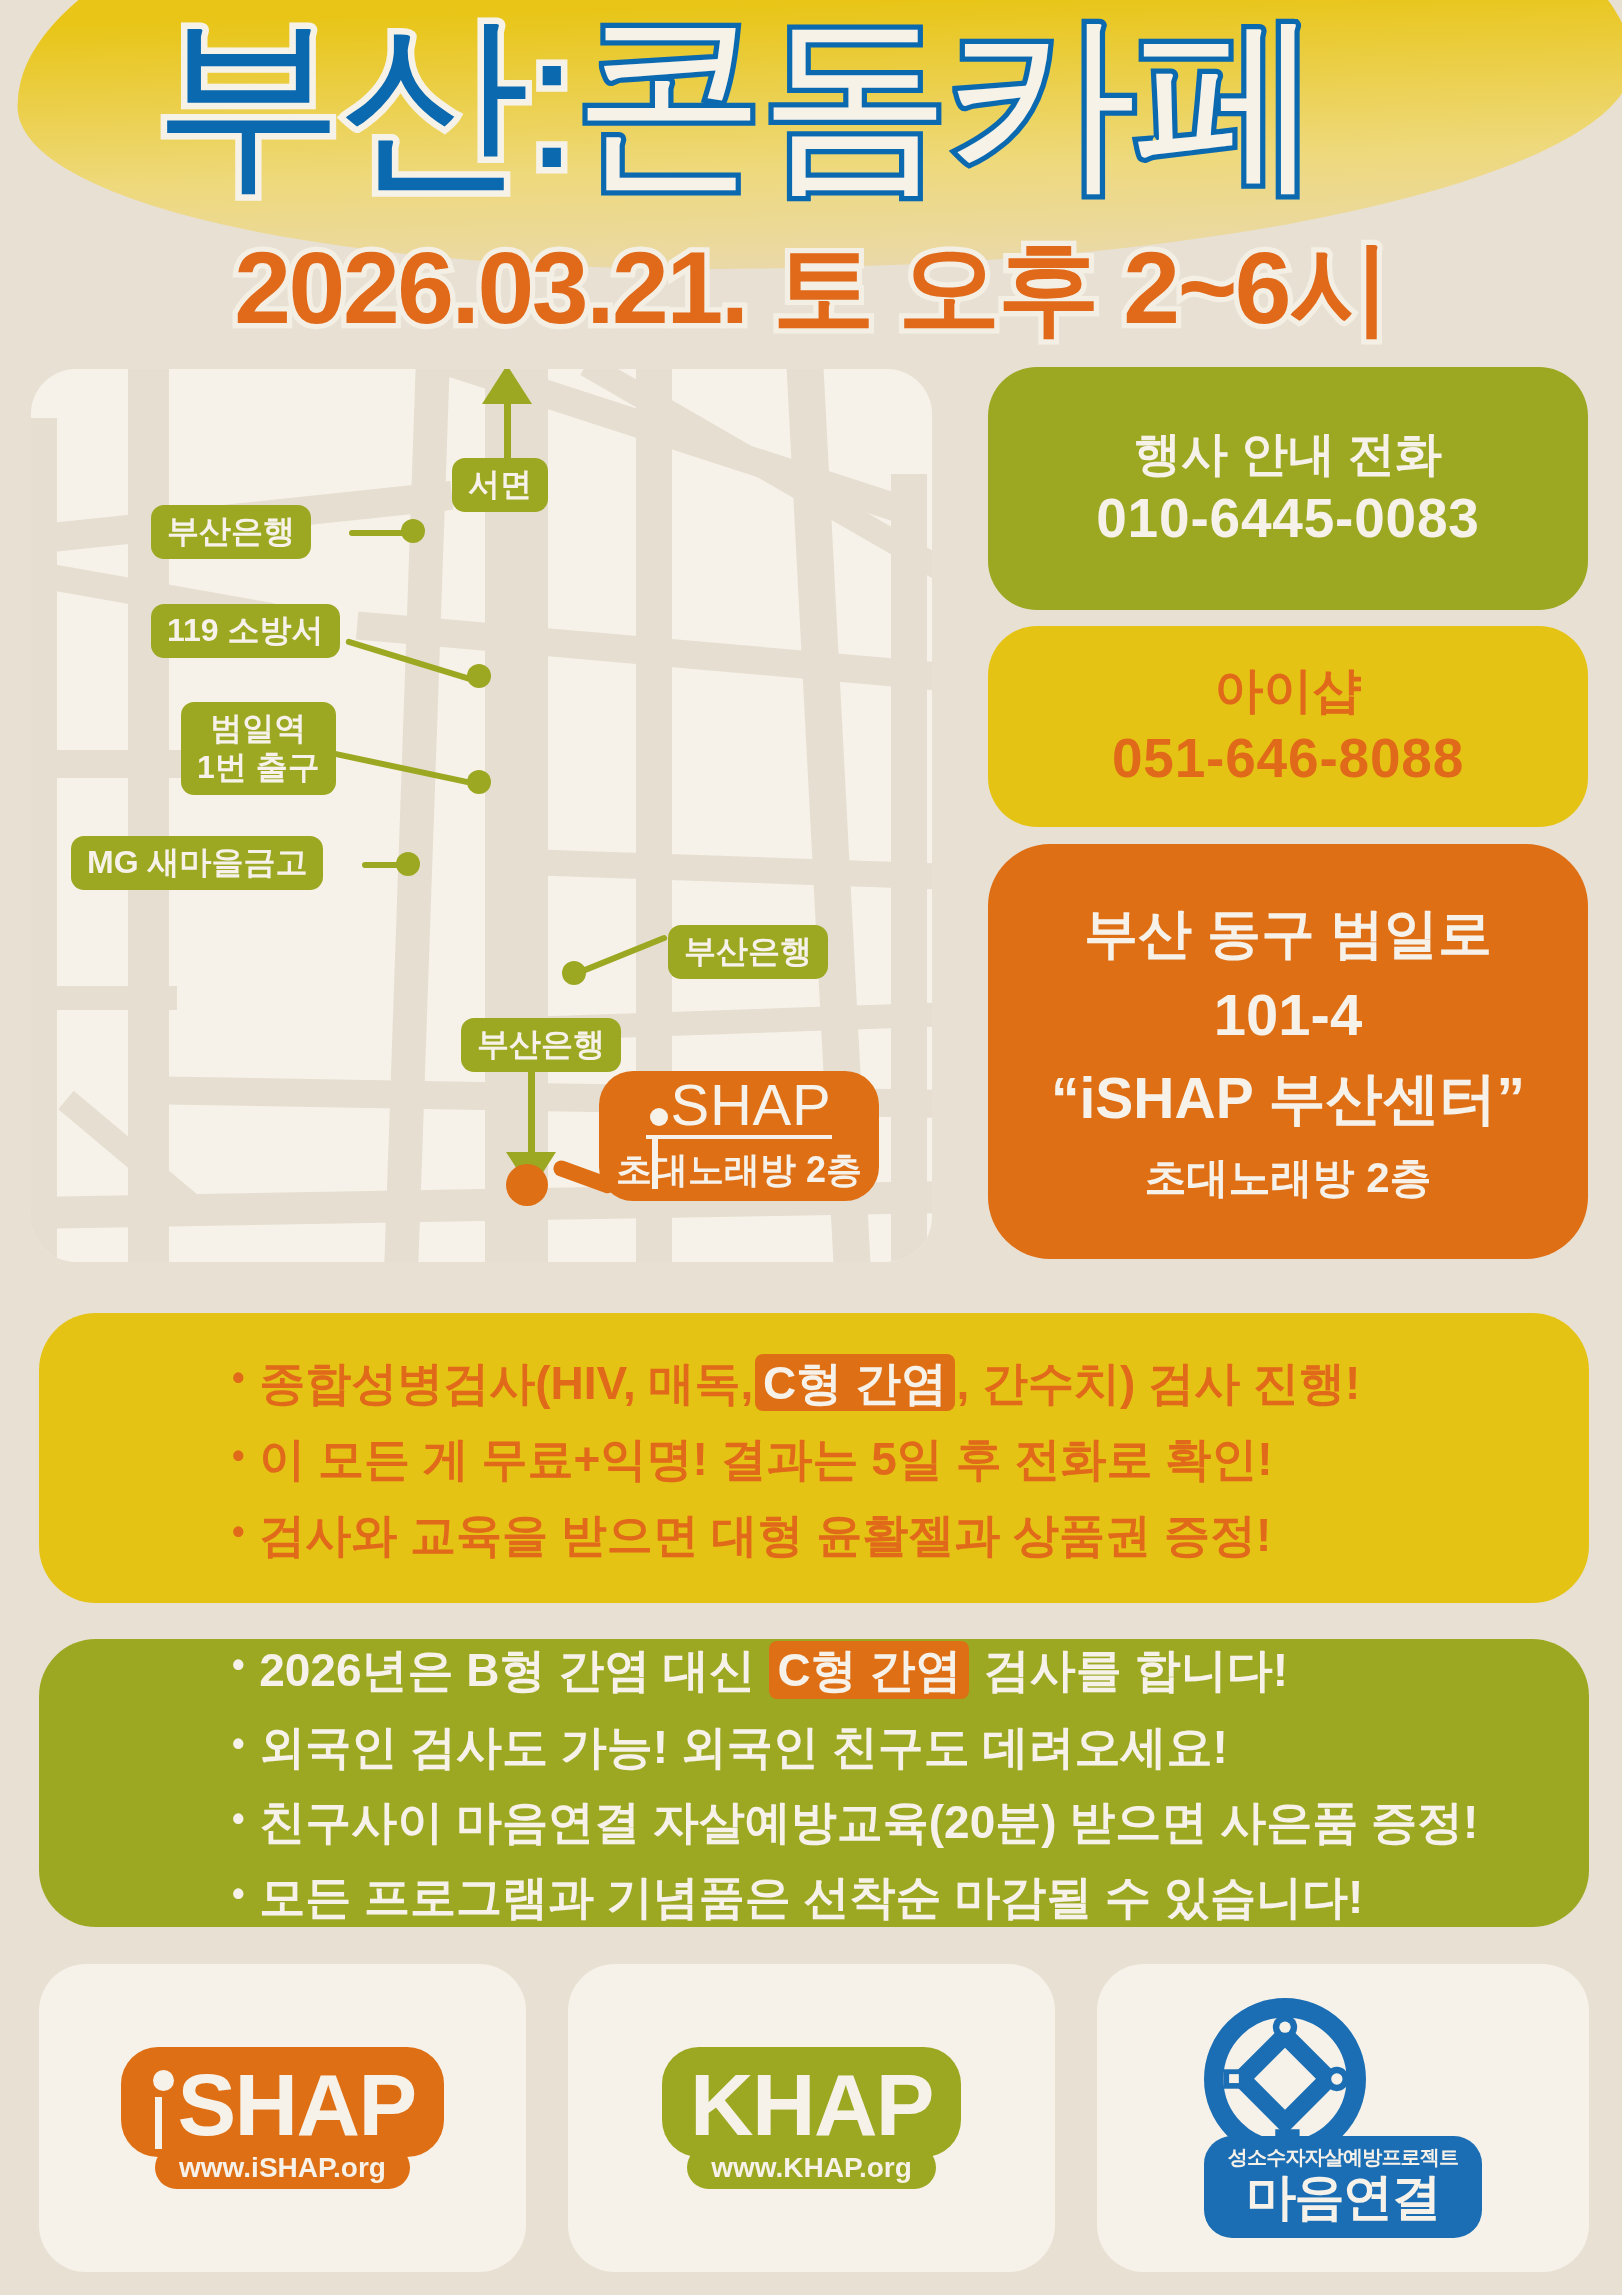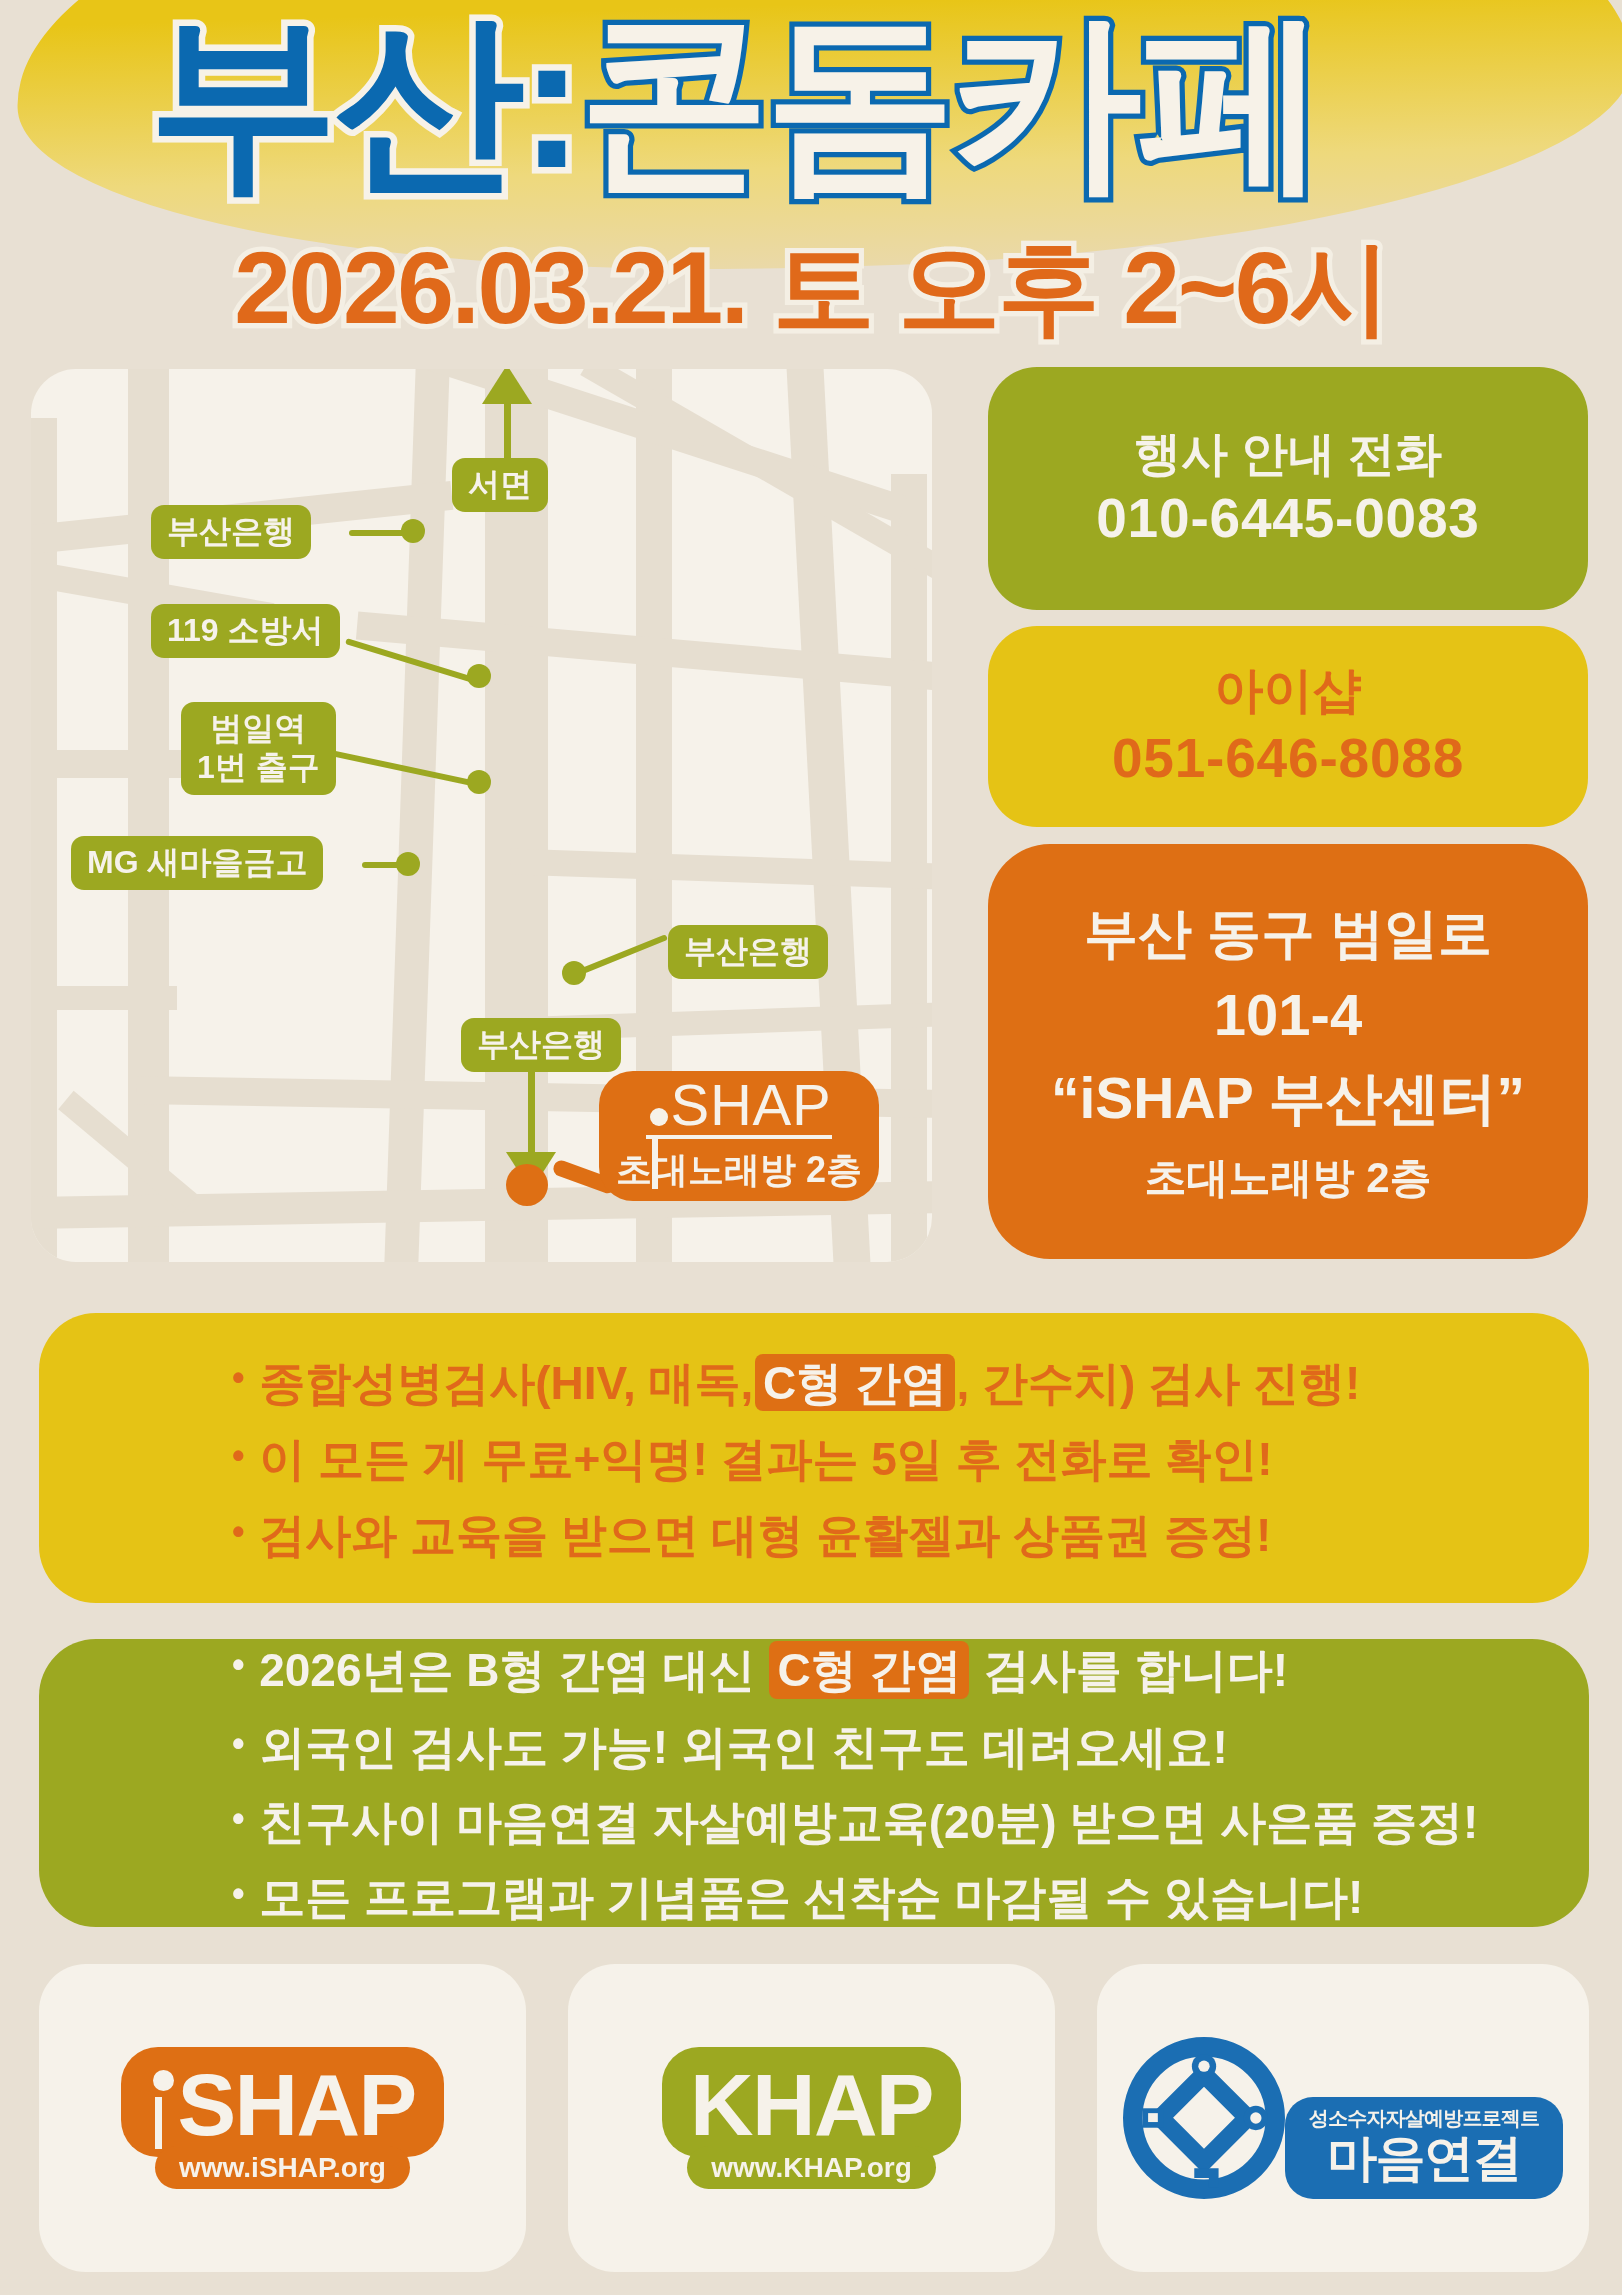--- a/index.html
+++ b/index.html
@@ -16,21 +16,21 @@
   .title-zone{position:absolute;left:0;top:0;width:1623px;height:357px;overflow:hidden;}
   .yellow-blob{
     position:absolute;left:16px;top:-187px;width:1615px;height:454px;
     background:linear-gradient(180deg,#e8c517 0%,#e8c517 42%,#eed97c 78%,#ead9a8 100%);
     border-radius:50% 50% 48% 48%/60% 60% 40% 40%;
     transform:rotate(-1.6deg);
   }
   .title-line{
     position:absolute;left:0;top:4.9px;width:1471px;
     text-align:center;white-space:nowrap;
-    font-size:191px;font-weight:bold;line-height:1.0;letter-spacing:-4.9px;
+    font-size:191px;font-weight:normal;line-height:1.0;letter-spacing:-4.9px;
   }
   .t-blue{
     color:#0b69b0;
     -webkit-text-stroke:13px #f7f2e8;
     paint-order:stroke fill;
     display:inline-block;
   }
   .t-cream{
     color:#f7f2e8;
     -webkit-text-stroke:10.5px #0b69b0;
@@ -144,21 +144,21 @@
   .blob-url{
     border-radius:24px;padding:5.7px 24px;margin-top:-11.4px;
     font-size:28px;font-weight:bold;color:#f6f2ea;
   }
   .o-bg{background:#de6f14;}
   .g-bg{background:#9ca821;}
   .blob-main .ii{position:relative;display:inline-block;width:28px;height:84px;}
   .blob-main .ii-dot{position:absolute;left:3.2px;top:4.9px;width:21px;height:21px;border-radius:50%;background:#f6f2ea;}
   .blob-main .ii-bar{position:absolute;left:5.7px;top:32px;width:7.3px;height:52px;background:#f6f2ea;}
 
-  .emblem{display:flex;flex-direction:row;align-items:flex-end;}
+  .emblem{display:flex;flex-direction:column;align-items:flex-start;}
   .emblem-badge{
     background:#1b6eb3;border-radius:28px;padding:11.4px 24px 14.6px 24px;margin-top:-24px;
     display:flex;flex-direction:column;align-items:center;position:relative;z-index:2;
   }
   .emblem-sub{color:#f6f2ea;font-size:20px;font-weight:bold;letter-spacing:-0.8px;line-height:1;}
   .emblem-main{color:#f6f2ea;font-size:50px;font-weight:bold;letter-spacing:-1.6px;line-height:1.05;margin-top:4px;}
 </style>
 </head>
 <body>
 

